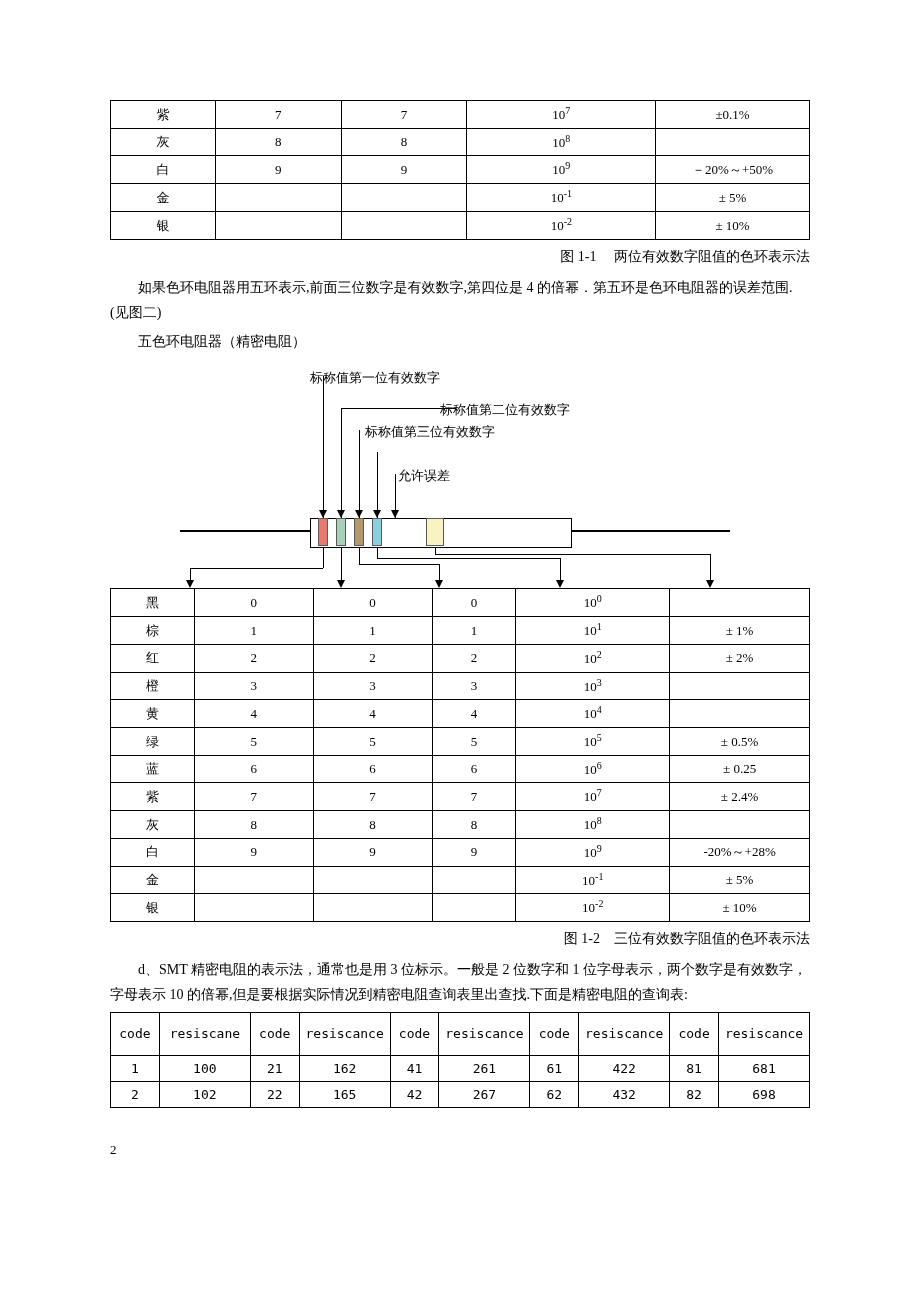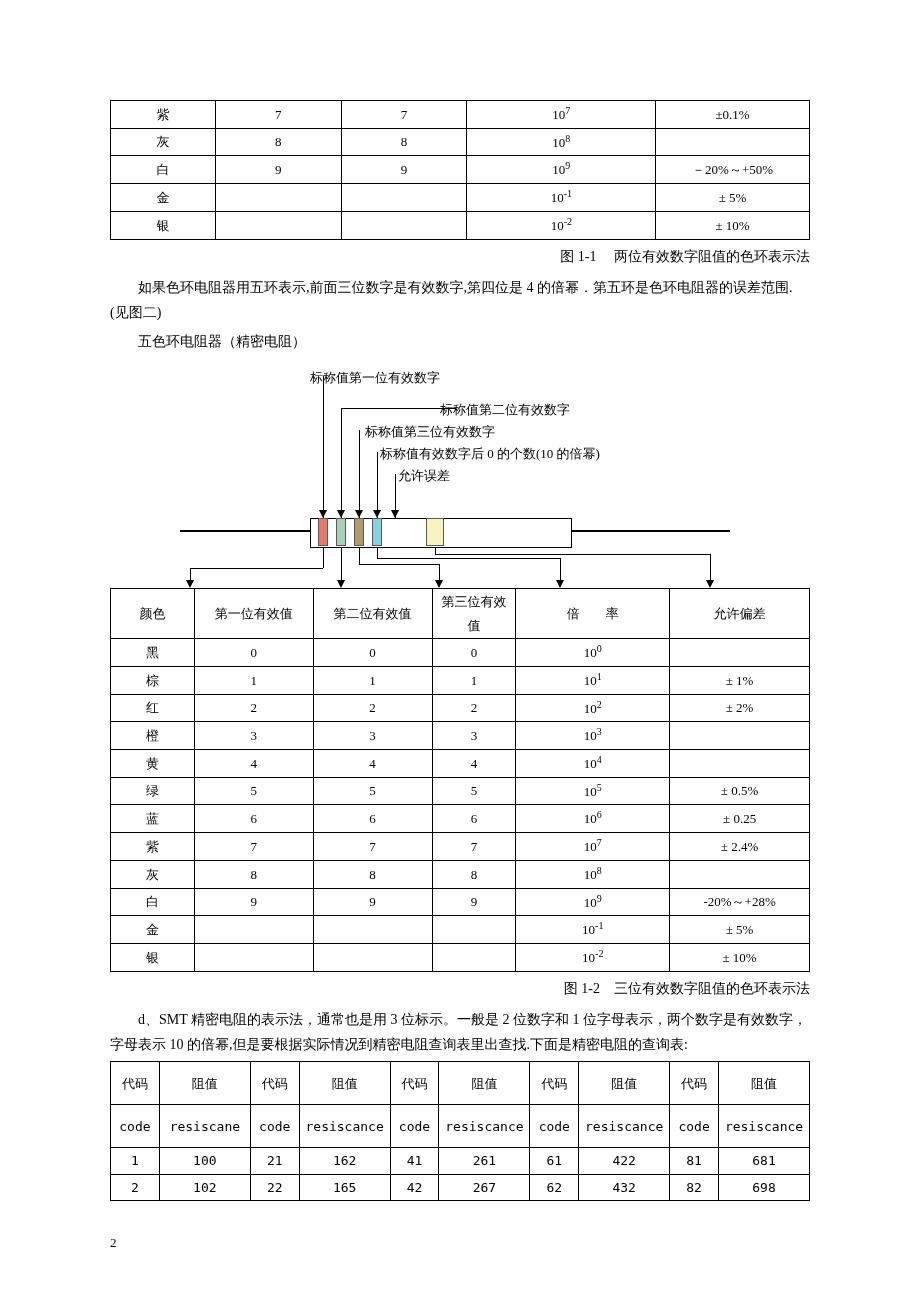--- a/index.html
+++ b/index.html
@@ -141,21 +141,20 @@
 </table>
 <div class="caption">图 1-1　 两位有效数字阻值的色环表示法</div>
 
 <p>如果色环电阻器用五环表示,前面三位数字是有效数字,第四位是 4 的倍幂．第五环是色环电阻器的误差范围.(见图二)</p>
 <p>五色环电阻器（精密电阻）</p>
 
 <div class="diagram">
   <div class="label" style="left:170px; top:8px;">标称值第一位有效数字</div>
   <div class="label" style="left:300px; top:40px;">标称值第二位有效数字</div>
   <div class="label" style="left:225px; top:62px;">标称值第三位有效数字</div>
-  <div class="label" style="left:240px; top:84px;">标称值有效数字后 0 的个数(10 的倍幂)</div>
   <div class="label" style="left:258px; top:106px;">允许误差</div>
 
   <div class="arrow-line" style="left:183px; top:18px; height:142px;"></div>
   <div class="arrowhead-down" style="left:179px; top:152px;"></div>
 
   <div class="arrow-h" style="left:201px; top:50px; width:115px;"></div>
   <div class="arrow-line" style="left:201px; top:50px; height:110px;"></div>
   <div class="arrowhead-down" style="left:197px; top:152px;"></div>
 
   <div class="arrow-line" style="left:219px; top:72px; height:88px;"></div>
@@ -205,28 +204,20 @@
 <table class="data">
   <colgroup>
     <col style="width:12%">
       <col style="width:17%">
       <col style="width:17%">
       <col style="width:12%">
       <col style="width:22%">
       <col style="width:20%">
   </colgroup>
   <tbody id="t2body">
-    <tr>
-      <td style="height:40px;">颜色</td>
-      <td>第一位有效值</td>
-      <td>第二位有效值</td>
-      <td>第三位有效值</td>
-      <td>倍　　率</td>
-      <td>允许偏差</td>
-    </tr>
   <tr>
         <td>黑</td>
         <td>0</td>
         <td>0</td>
         <td>0</td>
         <td>10<sup>0</sup></td>
         <td></td>
       </tr>
       <tr>
         <td>棕</td>
@@ -329,32 +320,20 @@
     <col style="width:7%">
       <col style="width:13%">
     <col style="width:7%">
       <col style="width:13%">
     <col style="width:7%">
       <col style="width:13%">
     <col style="width:7%">
       <col style="width:13%">
   </colgroup>
   <tbody id="t3body">
-    <tr>
-      <td style="height:40px;">代码</td>
-      <td>阻值</td>
-      <td>代码</td>
-      <td>阻值</td>
-      <td>代码</td>
-      <td>阻值</td>
-      <td>代码</td>
-      <td>阻值</td>
-      <td>代码</td>
-      <td>阻值</td>
-    </tr>
     <tr>
       <td style="height:40px;">code</td>
       <td>resiscane</td>
       <td>code</td>
       <td>resiscance</td>
       <td>code</td>
       <td>resiscance</td>
       <td>code</td>
       <td>resiscance</td>
       <td>code</td>

